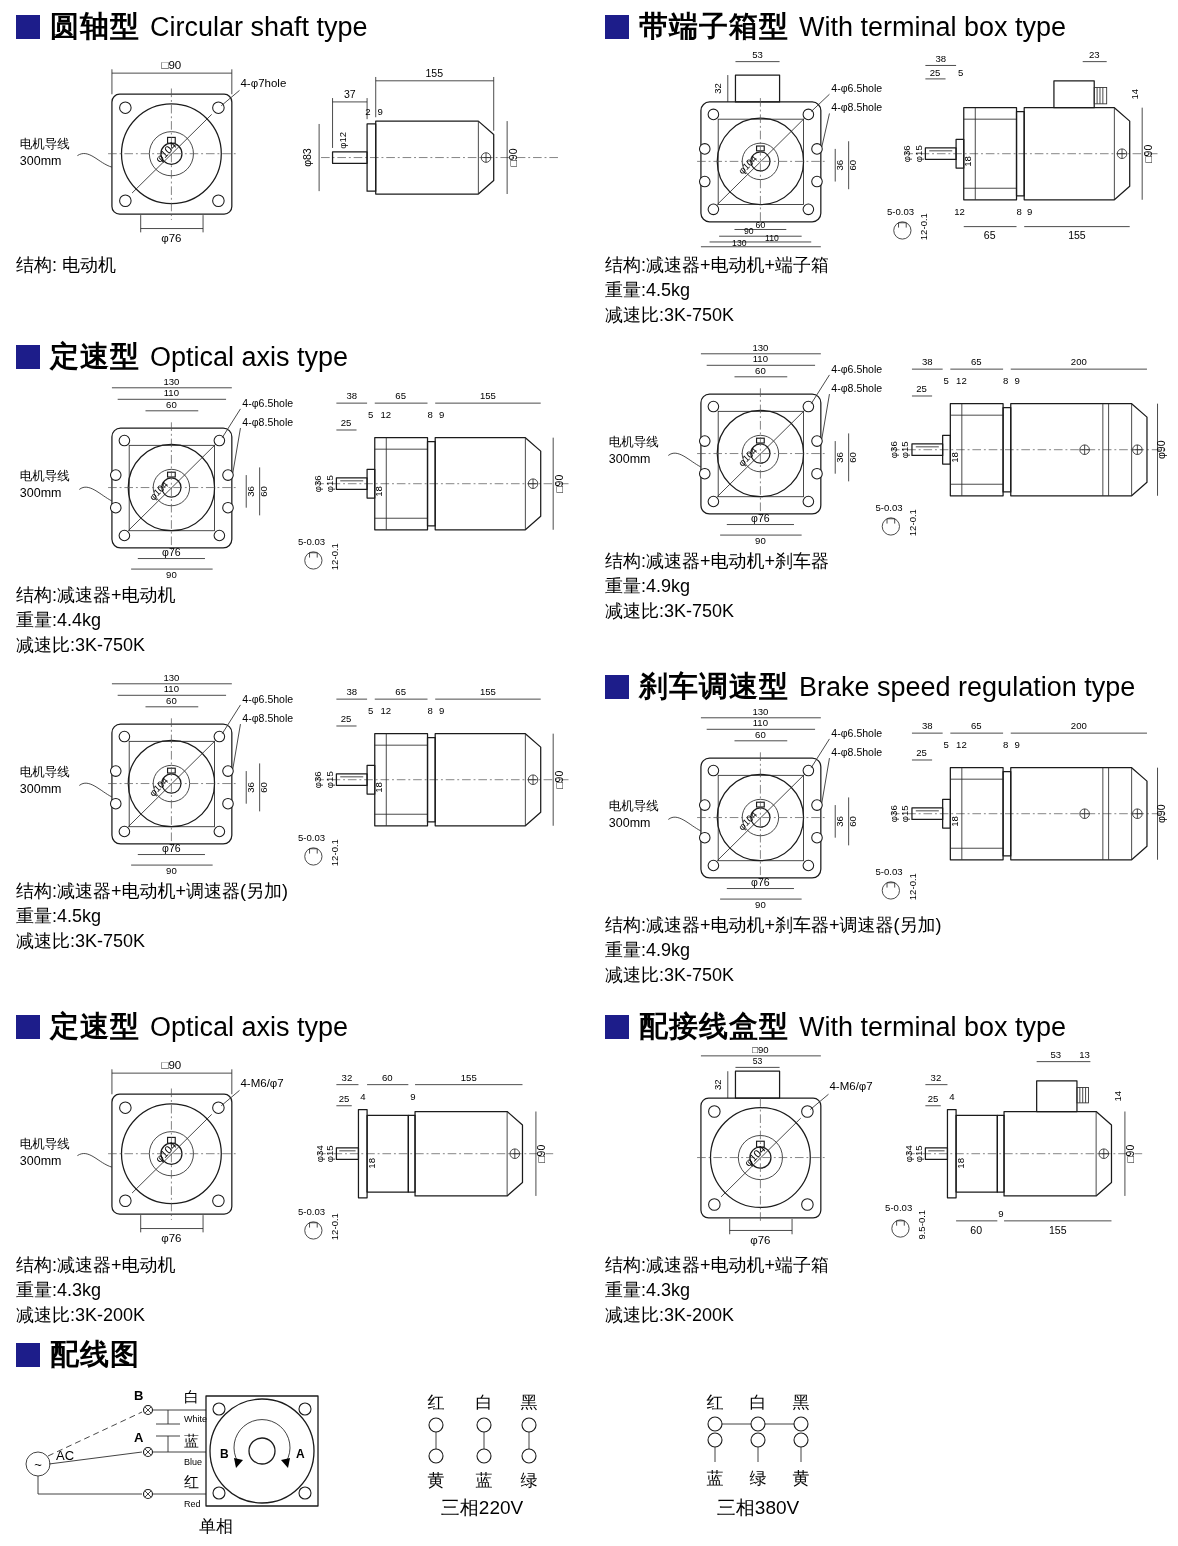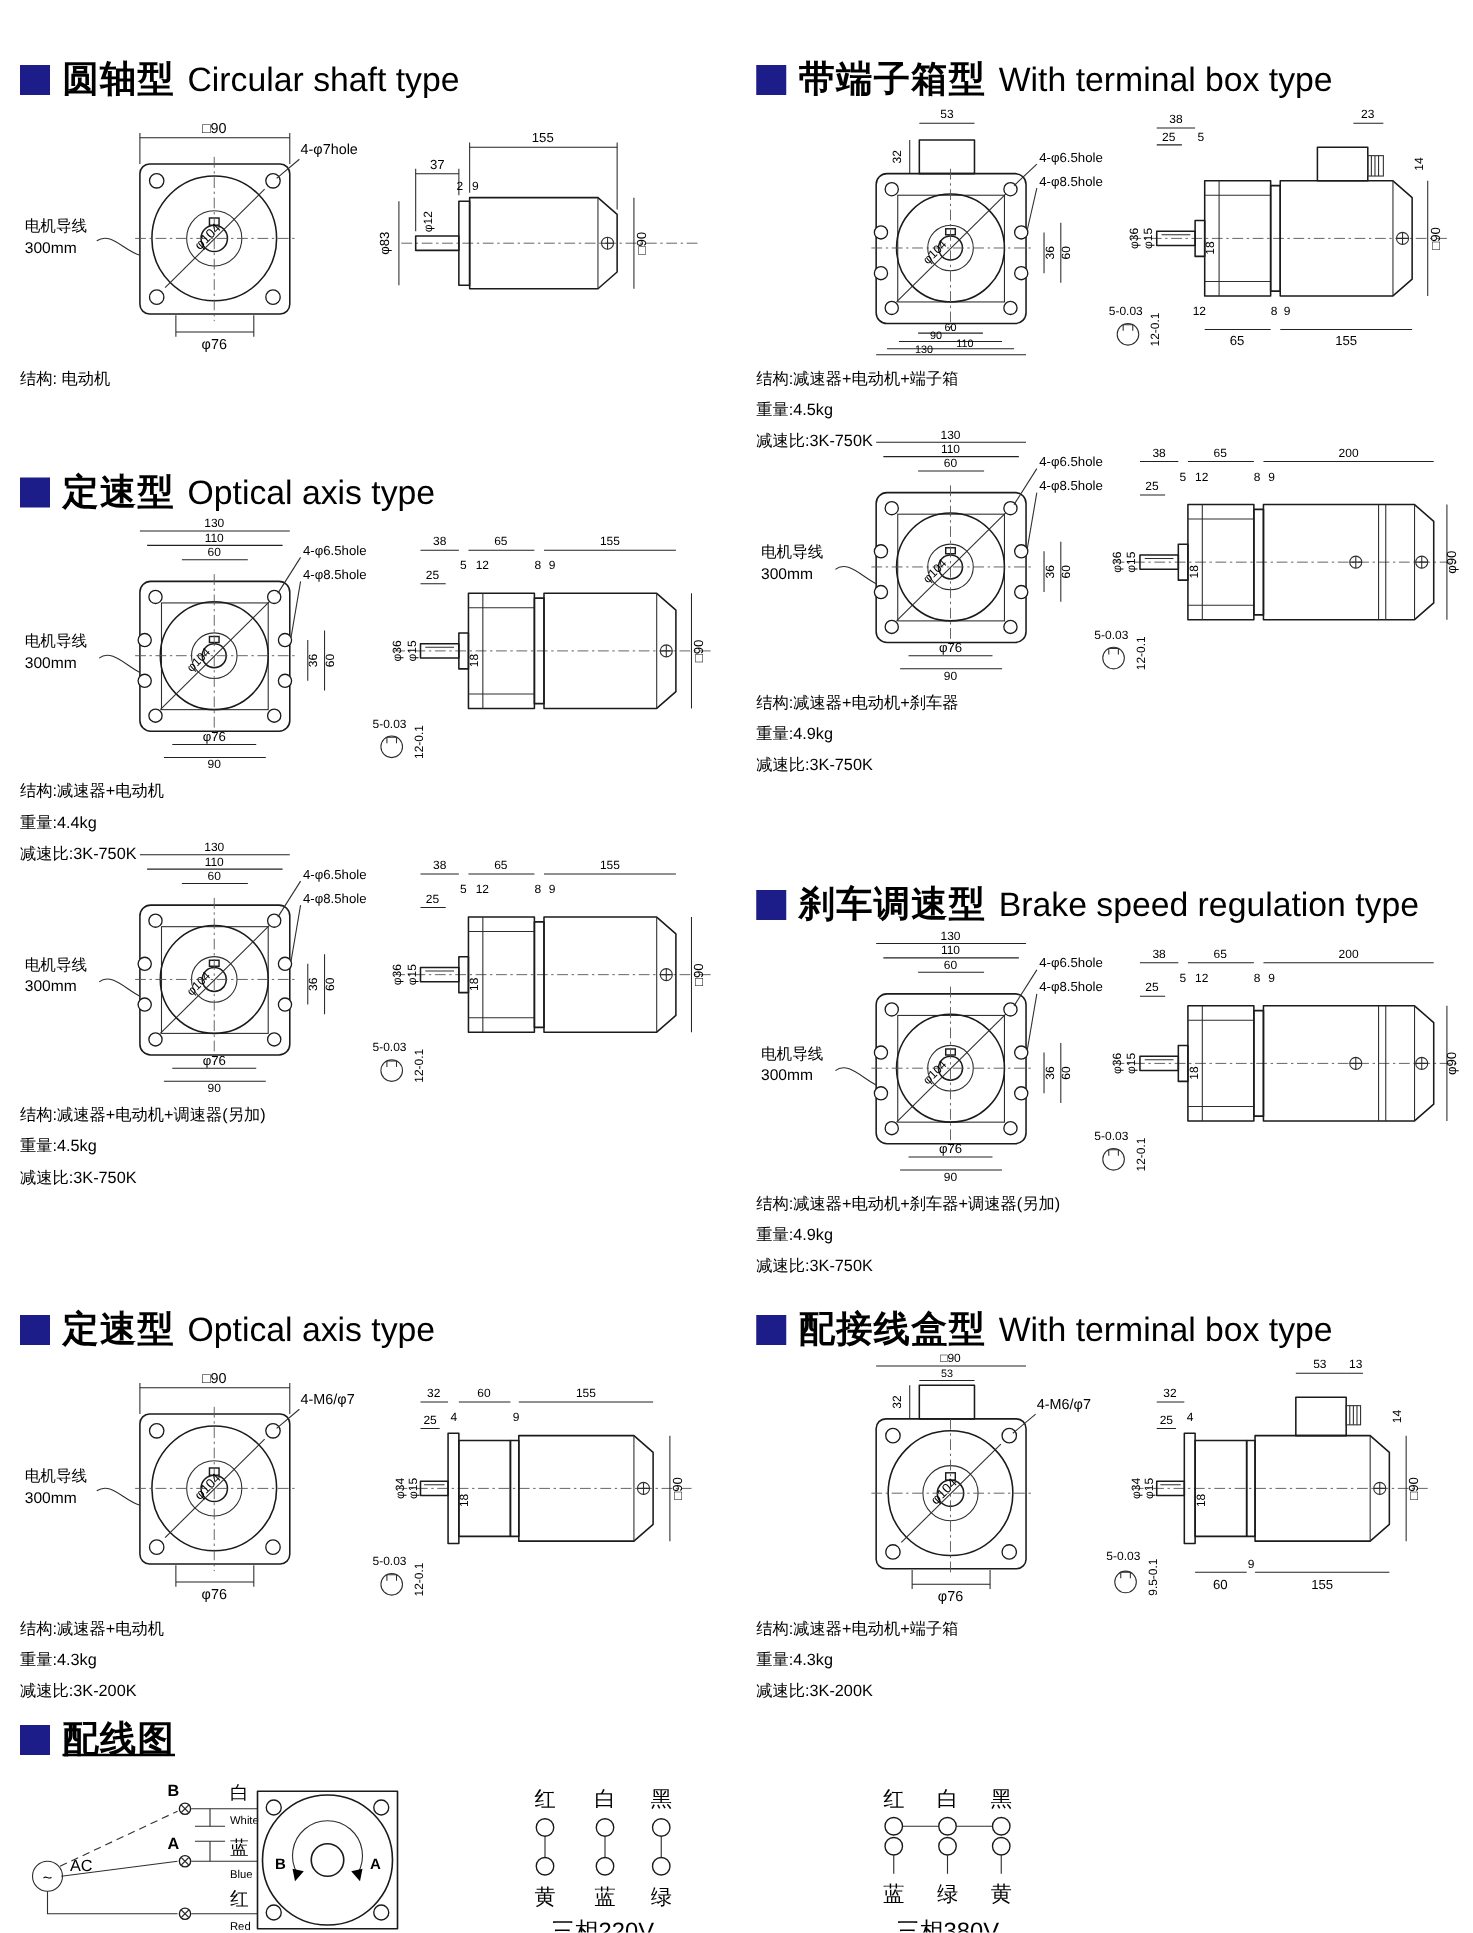--- a/index.html
+++ b/index.html
@@ -1,28 +1,28 @@
 <!DOCTYPE html>
 <html><head>
 <meta charset="utf-8">
 <style>
   html,body{margin:0;padding:0;background:#fff;}
   body{width:1178px;height:1546px;font-family:"Liberation Sans","DejaVu Sans",sans-serif;color:#000;overflow:hidden;}
   .page{position:relative;width:1178px;height:1546px;background:#fff;}
   .grid{display:grid;grid-template-columns:589px 589px;}
   .cell{box-sizing:border-box;padding:10px 6px 0 16px;}
   .h330{height:330px;} .h340{height:340px;}
-  .hdr{display:flex;align-items:center;gap:10px;height:34px;margin-top:37px;}
+  .hdr{display:flex;align-items:center;gap:10px;height:34px;}
   .sq{width:24px;height:24px;background:#1d1d8a;flex:0 0 auto;}
   .t-cn{font-size:29px;font-weight:bold;letter-spacing:1px;white-space:nowrap;}
   .t-en{font-size:27px;white-space:nowrap;}
   .draw{width:565px;height:206px;}
   .draw svg{display:block;width:565px;height:206px;}
-  .specs{font-size:13px;line-height:25px;margin-top:3px;}
-  .wiring{box-sizing:border-box;padding:8px 19px 0 16px;height:216px;text-decoration:underline;}
+  .specs{font-size:18px;line-height:25px;margin-top:3px;}
+  .wiring{box-sizing:border-box;padding:8px 19px 0 16px;height:216px;}
   .wiring svg{display:block;width:1162px;height:172px;}
   
   .ln{stroke:#1b1b1b;stroke-width:1.3;fill:none;stroke-linejoin:round;}
   .lt{stroke:#2e2e2e;stroke-width:0.9;fill:none;}
   .dm{stroke:#222;stroke-width:0.85;fill:none;}
   .cl{stroke:#555;stroke-width:0.75;stroke-dasharray:9 3 2 3;fill:none;}
   .dsh{stroke:#333;stroke-width:0.9;stroke-dasharray:6 4;fill:none;}
   .hole{stroke:#1b1b1b;stroke-width:1.1;fill:#fff;}
   .wfill{fill:#fff;stroke:#1b1b1b;stroke-width:1.2;}
   text{fill:#000;}

